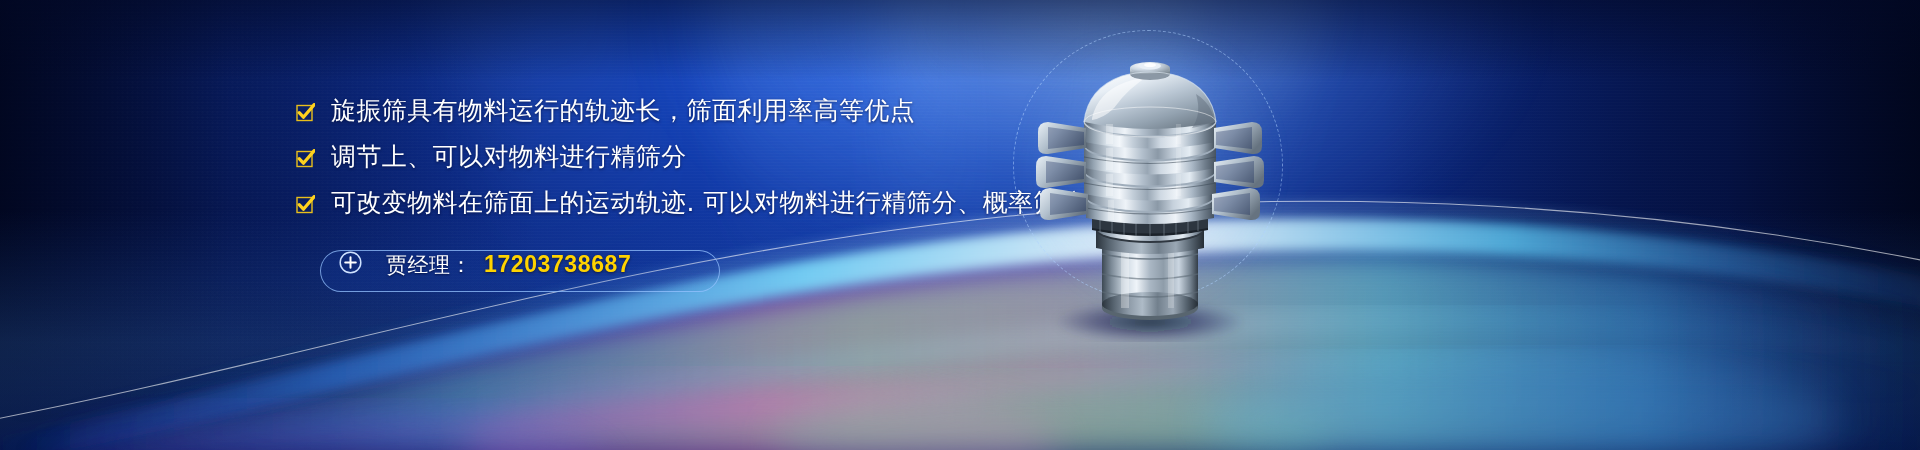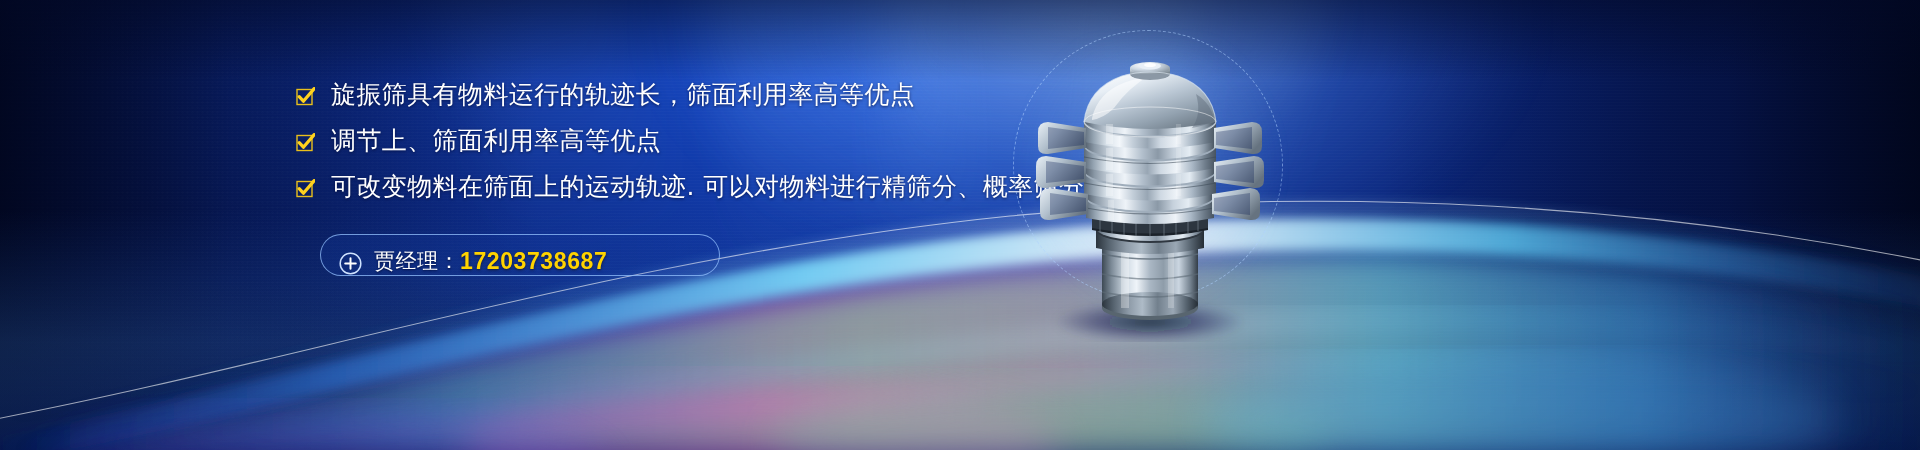--- a/index.html
+++ b/index.html
@@ -65,21 +65,21 @@
             mask-image:linear-gradient(90deg, rgba(0,0,0,.9), rgba(0,0,0,0) 85%);
   }
 
   
   .ribbons{position:absolute;left:0;bottom:0;width:1920px;height:300px;}
   .ribbons svg{display:block;}
 
   
   .content{
     position:absolute;
-    left:296px; top:80px;
+    left:296px; top:96px;
     width:760px;
   }
   .bullet{
     display:flex;
     align-items:flex-start;
     margin-bottom:16px;
     white-space:nowrap;
   }
   .chk{
     flex:0 0 auto;
@@ -100,23 +100,24 @@
 
   
   .pill{
     margin-top:32px;
     margin-left:24px;
     width:400px;
     height:42px;
     border:1px solid rgba(150,195,255,.75);
     border-radius:21px;
     display:flex;
-    align-items:flex-end;
+    align-items:flex-start;
     padding-left:18px;
     background:linear-gradient(90deg, rgba(20,60,165,.25), rgba(20,60,165,.05));
+    gap:12px;
   }
   .plus{flex:0 0 auto;width:23px;height:23px;margin-right:12px;}
   .plus svg{display:block;}
   .pill-name{
     color:#ffffff;
     font-size:21px;
     letter-spacing:.5px;
     font-family:"DejaVu Sans","Liberation Sans",sans-serif;
     text-shadow:0 1px 2px rgba(0,10,50,.8);
   }
@@ -248,21 +249,21 @@
       <span class="btext">旋振筛具有物料运行的轨迹长，筛面利用率高等优点</span>
     </div>
 
     <div class="bullet">
       <span class="chk">
         <svg width="19" height="19" viewBox="0 0 19 19" xmlns="http://www.w3.org/2000/svg">
           <rect x="1" y="2.5" width="15" height="15" fill="none" stroke="#e9bf1c" stroke-width="1.4"></rect>
           <path d="M3.2,9.6 L7.4,14.2 L18.2,1.6" fill="none" stroke="#ffd21e" stroke-width="3.2" stroke-linecap="round" stroke-linejoin="round"></path>
         </svg>
       </span>
-      <span class="btext">调节上、筛面利用率高等优点</span>
+      <span class="btext">调节上、可以对物料进行精筛分</span>
     </div>
 
     <div class="bullet">
       <span class="chk">
         <svg width="19" height="19" viewBox="0 0 19 19" xmlns="http://www.w3.org/2000/svg">
           <rect x="1" y="2.5" width="15" height="15" fill="none" stroke="#e9bf1c" stroke-width="1.4"></rect>
           <path d="M3.2,9.6 L7.4,14.2 L18.2,1.6" fill="none" stroke="#ffd21e" stroke-width="3.2" stroke-linecap="round" stroke-linejoin="round"></path>
         </svg>
       </span>
       <span class="btext">可改变物料在筛面上的运动轨迹. 可以对物料进行精筛分、概率筛分等</span>

